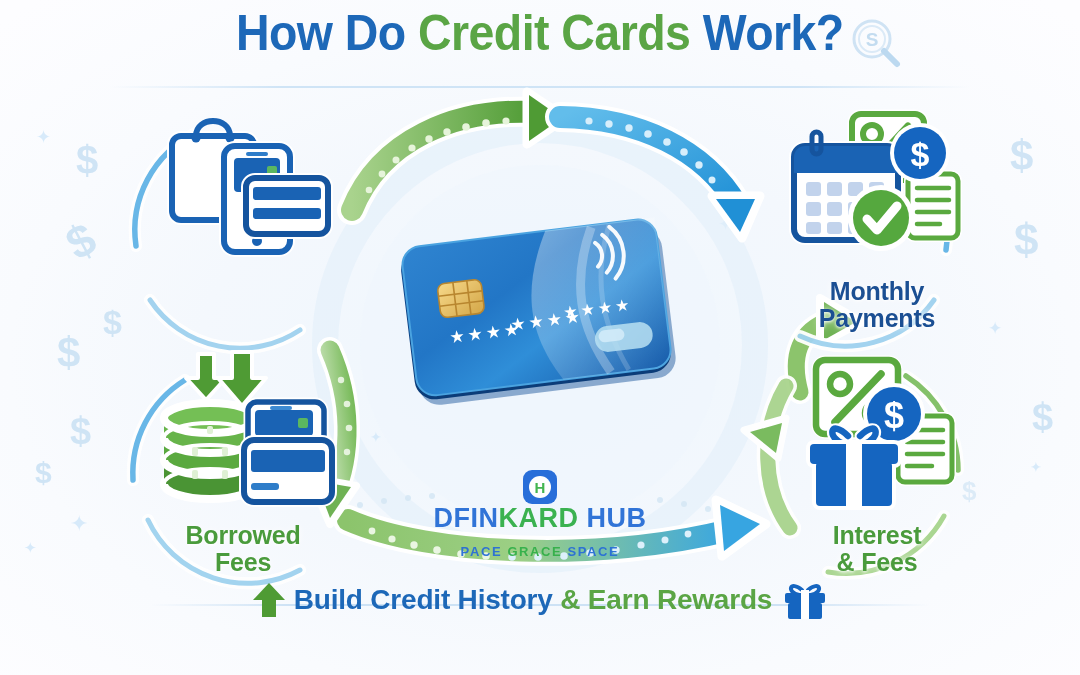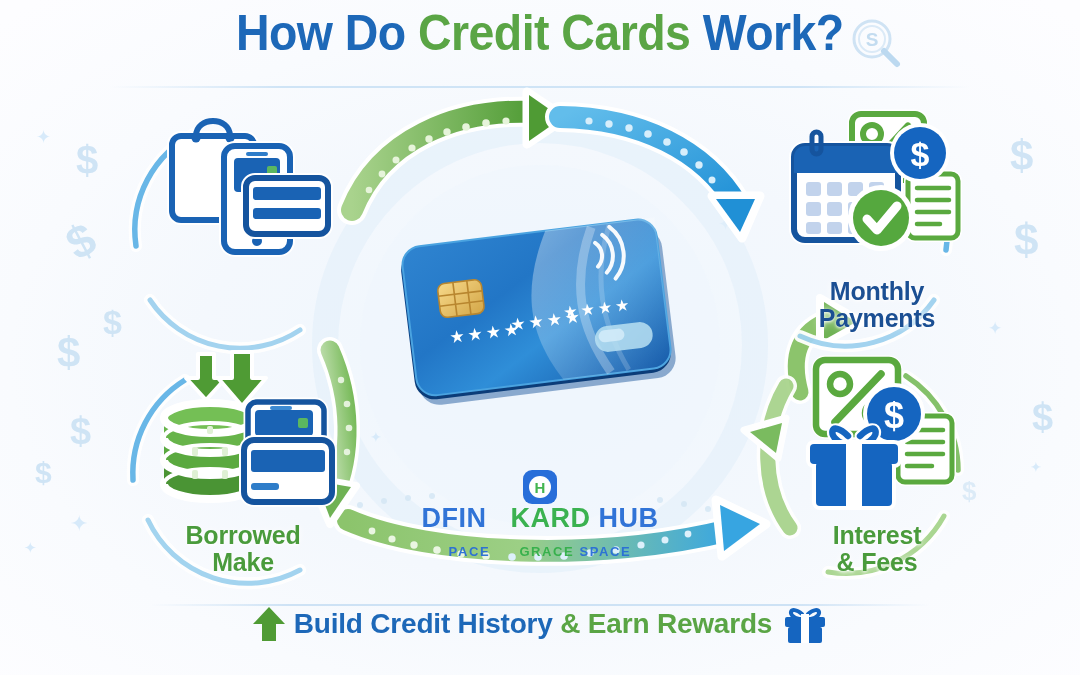--- a/index.html
+++ b/index.html
@@ -112,28 +112,28 @@
     width:22px;height:22px;border-radius:50%;
     background:#ffffff;
     display:flex;align-items:center;justify-content:center;
     font-size:15px;font-weight:bold;color:#3db34a;
     font-family:"Liberation Sans",sans-serif;
   }
   #watermark .wordmark{
     font-size:27px;font-weight:bold;letter-spacing:.5px;line-height:1;
   }
   .w-blue{ color:#2a6fd6; }
-  .w-green{ color:#34b04a;padding-left:24px; }
+  .w-green{ color:#34b04a; }
   #watermark .tagline{
     font-size:13px;font-weight:bold;letter-spacing:1.6px;line-height:1;margin-top:13px;
   }
 
   
   #bottom-banner{
-    position:absolute; left:0; top:604px; width:1080px;
+    position:absolute; left:0; top:580px; width:1080px;
     text-align:center; white-space:nowrap;
   }
   #bottom-banner .btxt{
     font-size:28px;font-weight:bold;letter-spacing:-.2px;
     vertical-align:middle;
   }
   .banner-rule{
     position:absolute; top:604px; left:150px; width:780px; height:2px;
     background:linear-gradient(90deg,rgba(200,224,246,0) 0%,#cde2f5 18%,#cde2f5 82%,rgba(200,224,246,0) 100%);
   }
@@ -400,21 +400,21 @@
         <g>
           <rect x="96" y="88" width="88" height="62" rx="10" fill="#ffffff" stroke="#ffffff" stroke-width="10"></rect>
           <rect x="96" y="88" width="88" height="62" rx="10" fill="#ffffff" stroke="#15549e" stroke-width="6"></rect>
           <rect x="103" y="98" width="74" height="22" rx="3" fill="#1a63b4"></rect>
           <rect x="103" y="131" width="28" height="7" rx="3" fill="#2f7dc9"></rect>
         </g>
       </svg>
     </div>
     <div class="label label-green">
       <div>Borrowed</div>
-      <div>Make</div>
+      <div>Fees</div>
     </div>
   </div>
 
   <div class="node" id="node-monthly-payments">
     <div class="art">
       <svg width="190" height="170" viewBox="0 0 190 170">
 
         <g>
           <rect x="70" y="6" width="72" height="66" rx="9" fill="#ffffff" stroke="#ffffff" stroke-width="9"></rect>
           <rect x="70" y="6" width="72" height="66" rx="9" fill="#ffffff" stroke="#5aa93f" stroke-width="6"></rect>

